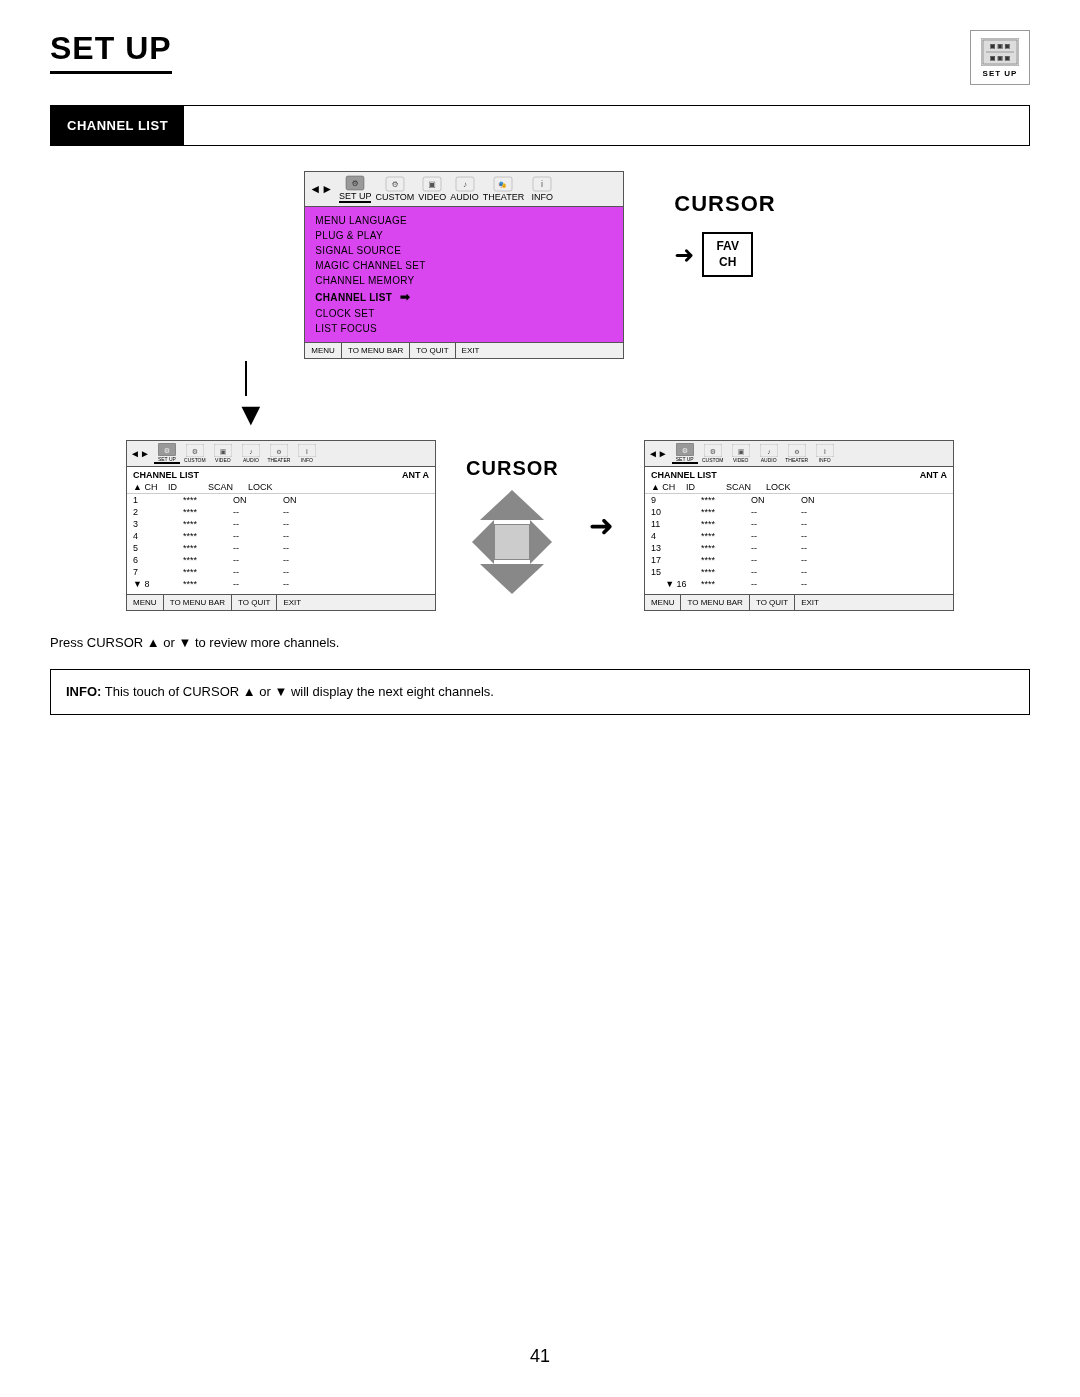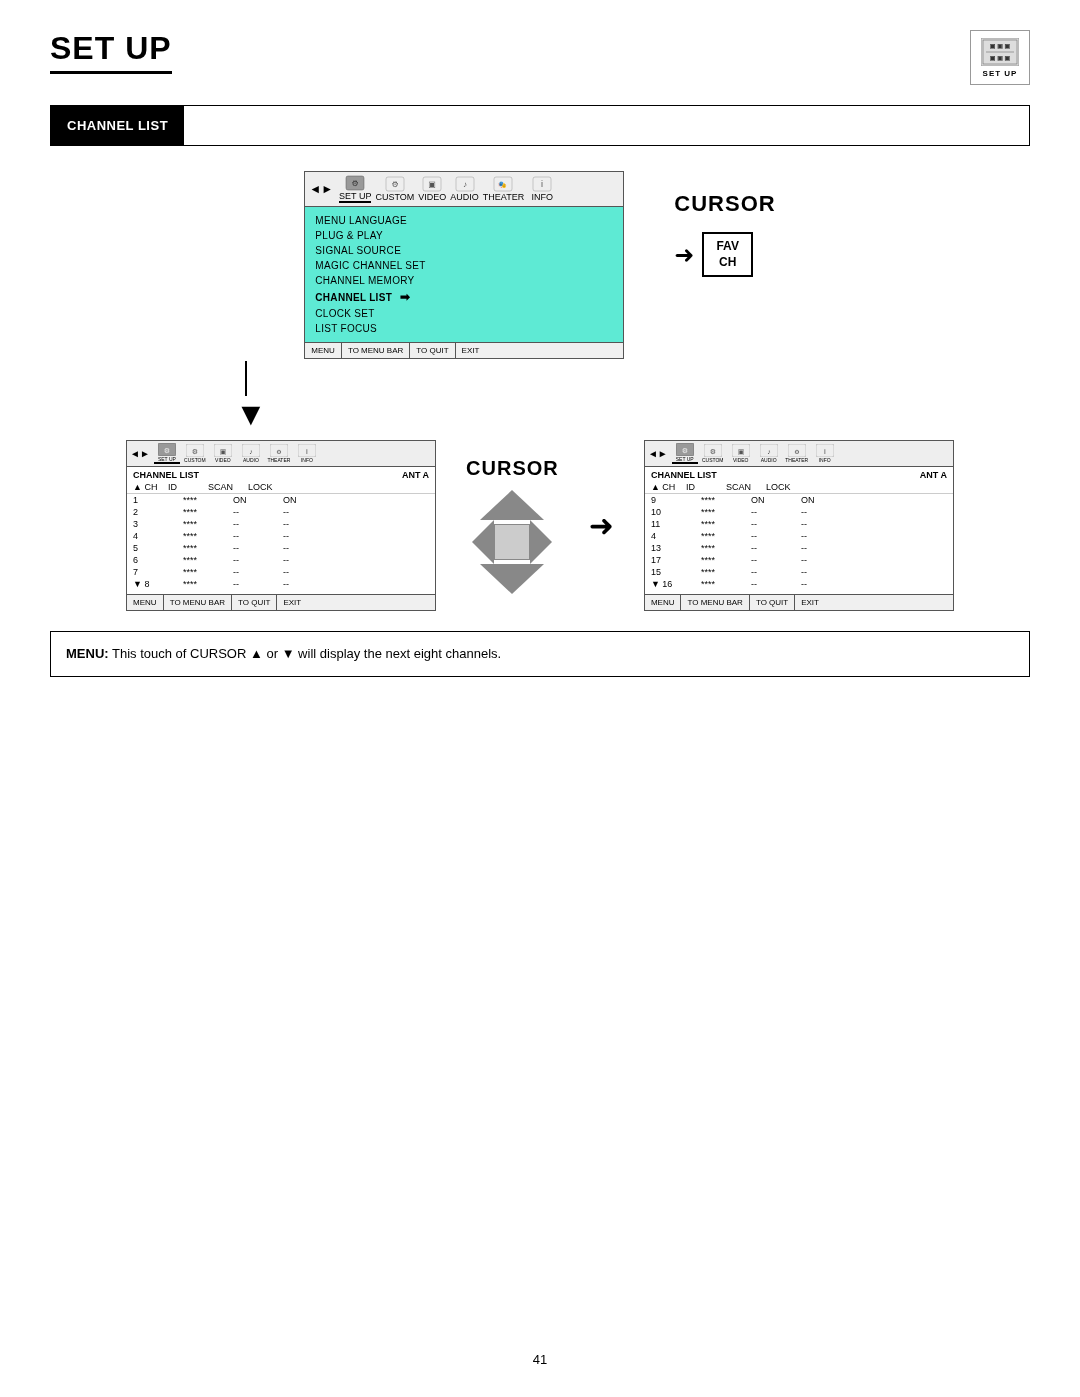--- a/index.html
+++ b/index.html
@@ -109,21 +109,21 @@
       border-bottom: 2px solid #000;
     }
 
     .nav-arrow-left {
       font-size: 12px;
       margin-right: 2px;
     }
 
     .menu-body {
       padding: 6px 10px;
-      background: #5eead4;
+      background: #d946ef;
     }
 
     .menu-item {
       padding: 2px 0;
       font-size: 10px;
       letter-spacing: 0.3px;
     }
 
     .menu-item.active {
       font-weight: bold;
@@ -234,21 +234,21 @@
     .note-label {
       font-weight: bold;
     }
 
     
     .page-number {
       position: absolute;
       bottom: 30px;
       left: 50%;
       transform: translateX(-50%);
-      font-size: 13px;
+      font-size: 18px;
     }
 
     .right-cursor-block {
       display: flex;
       flex-direction: column;
       align-items: flex-start;
       padding-top: 20px;
     }
 
     small {
@@ -609,40 +609,41 @@
             <span style="width:40px;">--</span>
             <span style="width:40px;">--</span>
         </div>
         <div class="channel-table-row">
           <span style="width:35px;">15</span>
             <span style="width:40px;">****</span>
             <span style="width:40px;">--</span>
             <span style="width:40px;">--</span>
         </div>
         <div class="channel-table-row">
-          <span style="width:35px;">▼ 16</span>
+          <span style="width:35px;text-align:center;">▼ 16</span>
             <span style="width:40px;">****</span>
             <span style="width:40px;">--</span>
             <span style="width:40px;">--</span>
         </div>
       </div>
 
       <div class="menu-footer">
         <div class="menu-footer-item">MENU</div>
         <div class="menu-footer-item">TO MENU BAR</div>
         <div class="menu-footer-item">TO QUIT</div>
         <div class="menu-footer-item">EXIT</div>
       </div>
     </div>
 
   </div>
 
   <div class="instructions">
+    <div>Press CURSOR ▲ or ▼ to review more channels.</div>
   </div>
 
   <div class="note-box">
-    <span class="note-label">MENU:</span>
+    <span class="note-label">INFO:</span>
     <span>  This touch of CURSOR ▲ or ▼ will display the next eight channels.</span>
   </div>
 
   <div class="page-number">41</div>
 
 </div>
 
 </body></html>

